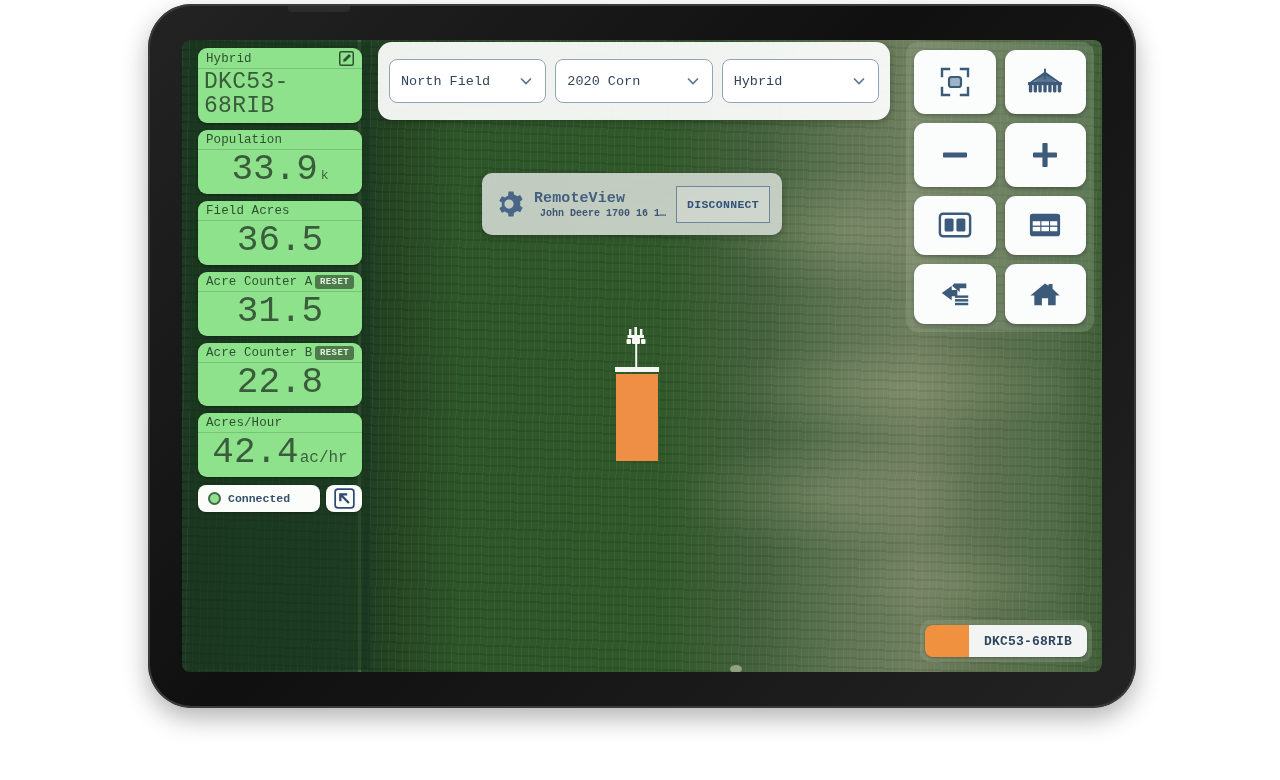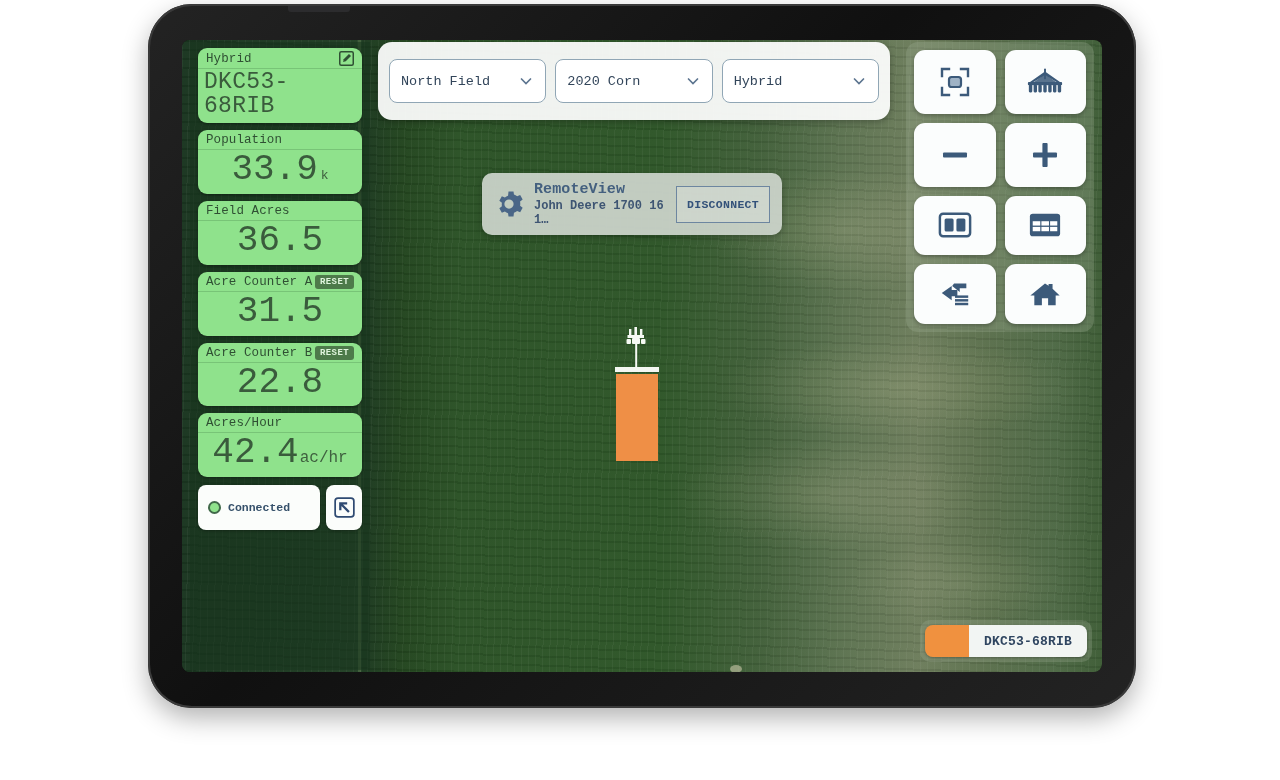--- a/index.html
+++ b/index.html
@@ -118,21 +118,21 @@
   .reset-chip {
     background: #4d7a4a; color: #dff4dc;
     font-size: 9px; font-weight: 700; letter-spacing: .4px;
     padding: 2px 5px; border-radius: 3px;
   }
 
   #status-row { display: flex; gap: 6px; margin-top: 1px; }
   #connected-pill {
     flex: 1; background: #fbfdfb; border-radius: 8px;
     display:flex; align-items:center; gap: 7px;
-    padding: 16px 10px;
+    padding: 7px 10px;
     box-shadow: 0 1px 3px rgba(0,0,0,0.3);
   }
   #connected-dot {
     width: 13px; height: 13px; border-radius: 50%;
     background: #8fe28c; border: 2px solid #41694a;
   }
   #connected-text { font-size: 11.5px; font-weight: 700; color: #35506a; }
   #expand-btn {
     width: 36px; background:#fbfdfb; border-radius: 8px;
     display:flex; align-items:center; justify-content:center;
@@ -165,21 +165,21 @@
     width: 300px; height: 62px;
     background: rgba(206,214,205,0.92);
     border-radius: 10px;
     display:flex; align-items:center; gap: 10px;
     padding: 4px 12px;
     box-shadow: 0 2px 6px rgba(0,0,0,0.25);
     margin-top: 43px;
   }
   #rv-texts { flex:1; display:flex; flex-direction:column; gap:1px; }
   #rv-title { font-size: 15px; font-weight: 700; color: #44607f; letter-spacing:.1px; }
-  #rv-sub   { font-size: 12px; color: #3e5573; font-weight: 600; }
+  #rv-sub   { font-size: 10px; color: #3e5573; font-weight: 600; text-align: right; }
   #rv-disconnect {
     border: 1.6px solid #6d86a0; border-radius: 0;
     padding: 11px 10px;
     font-size: 11.5px; font-weight: 700; color: #33527a; letter-spacing:.3px;
     background: rgba(255,255,255,0.18);
   }
 
   
   #toolbar {
     position:absolute; right: 8px; top: 2px;

